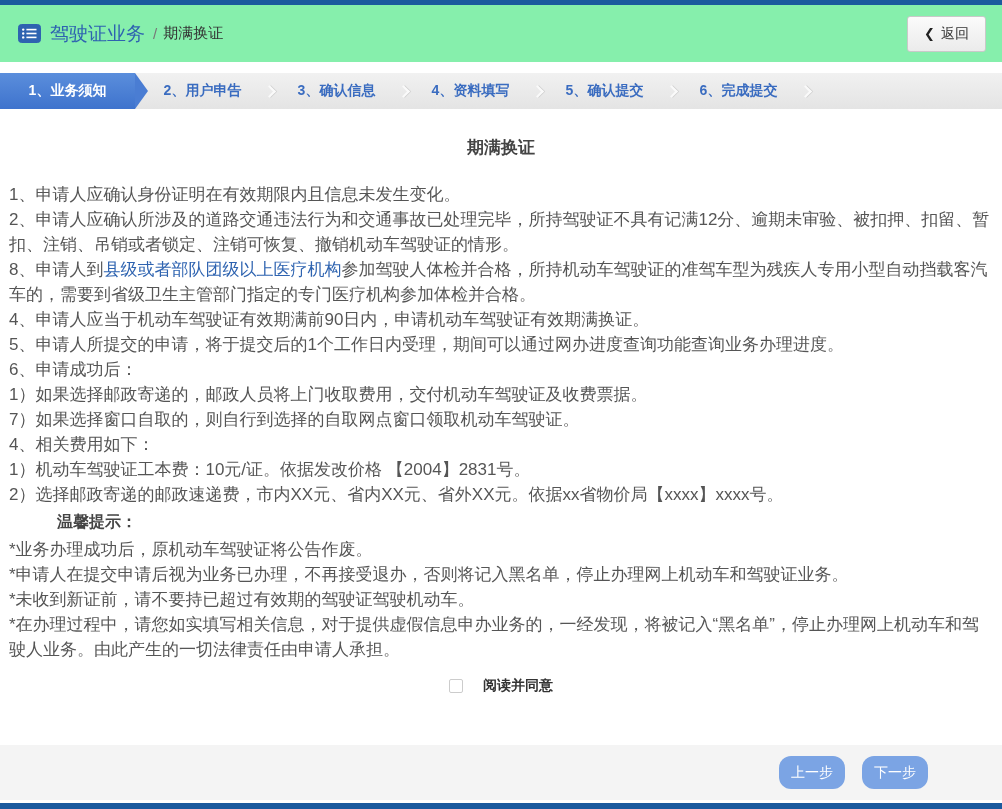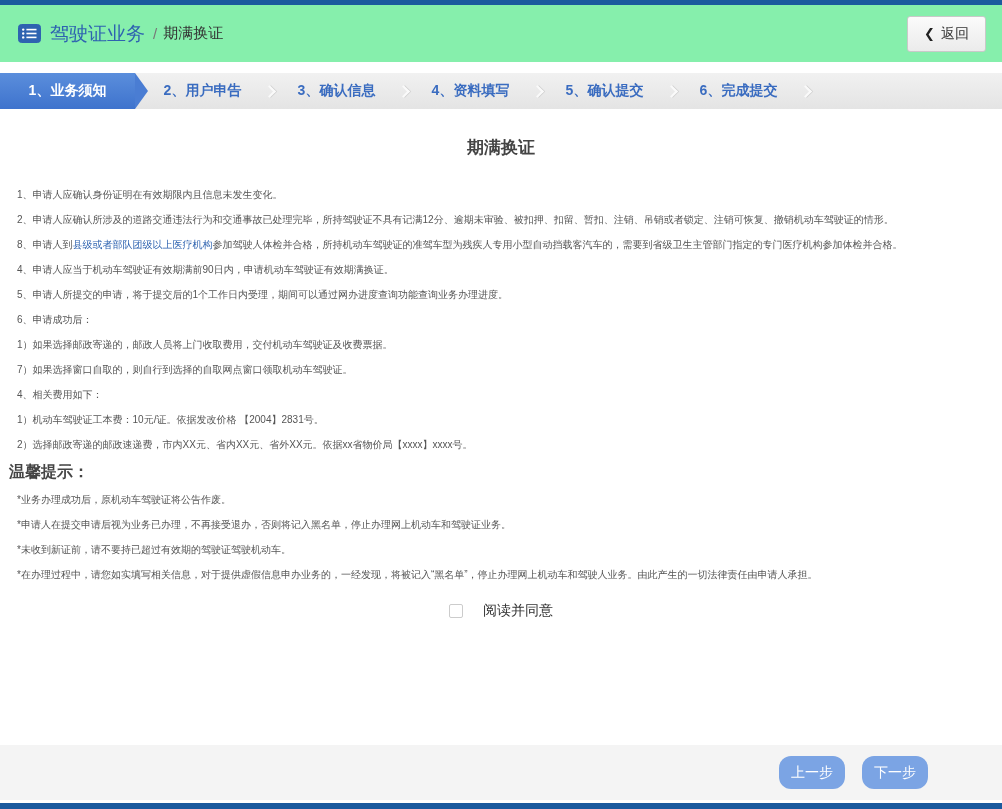--- a/index.html
+++ b/index.html
@@ -29,25 +29,25 @@
   
   .tabs { margin-top:11px; height:36px; background:linear-gradient(#f1f1f1,#e4e4e4); display:flex; align-items:stretch; flex:0 0 auto; }
   .tab { width:135px; display:flex; align-items:center; justify-content:center; font-size:14px; font-weight:bold; color:#3a6cc0; position:relative; cursor:pointer; white-space:nowrap; }
   .tab.active { color:#fff; background:linear-gradient(#5b8edc,#3e73cd); }
   .tab.active::after { content:''; position:absolute; left:100%; top:0; width:0; height:0; border-left:13px solid #4a7dd3; border-top:18px solid transparent; border-bottom:18px solid transparent; z-index:2; }
   .tab-sep { align-self:center; width:9px; height:9px; border-top:2px solid #fafafa; border-right:2px solid #fafafa; box-shadow:1px -1px 0 #d4d4d4; transform:rotate(45deg); margin:0 -5px; flex:0 0 auto; }
 
   
   .content { flex:1 1 auto; padding:0 9px; overflow:hidden; background:#fff; }
   .title { text-align:center; font-size:17px; color:#444; font-weight:bold; margin:27px 0 23px; }
-  .para { font-size:10px; line-height:25px; color:#555;margin-left:8px; }
+  .para { font-size:17px; line-height:25px; color:#555; }
   .seg-normal { color:#555; }
   .seg-link { color:#2e63b0; cursor:pointer; }
-  .tips-title { font-size:16px; font-weight:bold; color:#444; line-height:30px; }
-  .agree-row { display:flex; align-items:center; justify-content:center; gap:20px; margin-top:15px; }
+  .tips-title { font-size:16px; font-weight:bold; color:#444; line-height:30px;margin-left:48px; }
+  .agree-row { display:flex; align-items:center; justify-content:center; gap:20px; margin-top:15px;font-weight:bold; }
   .checkbox { width:14px; height:14px; border:1px solid #ccc; border-radius:2px; background:#fff; display:inline-block; cursor:pointer; }
   .agree-label { font-size:14px; color:#333; }
 
   
   .footer { height:55px; background:#f4f4f4; display:flex; align-items:center; justify-content:flex-end; gap:17px; padding-right:74px; flex:0 0 auto; }
   .btn { width:66px; height:33px; background:#7ba4e4; color:#fff; border:none; border-radius:12px; font-size:14px; cursor:pointer; font-family:inherit; }
 </style>
 </head>
 <body>
 

